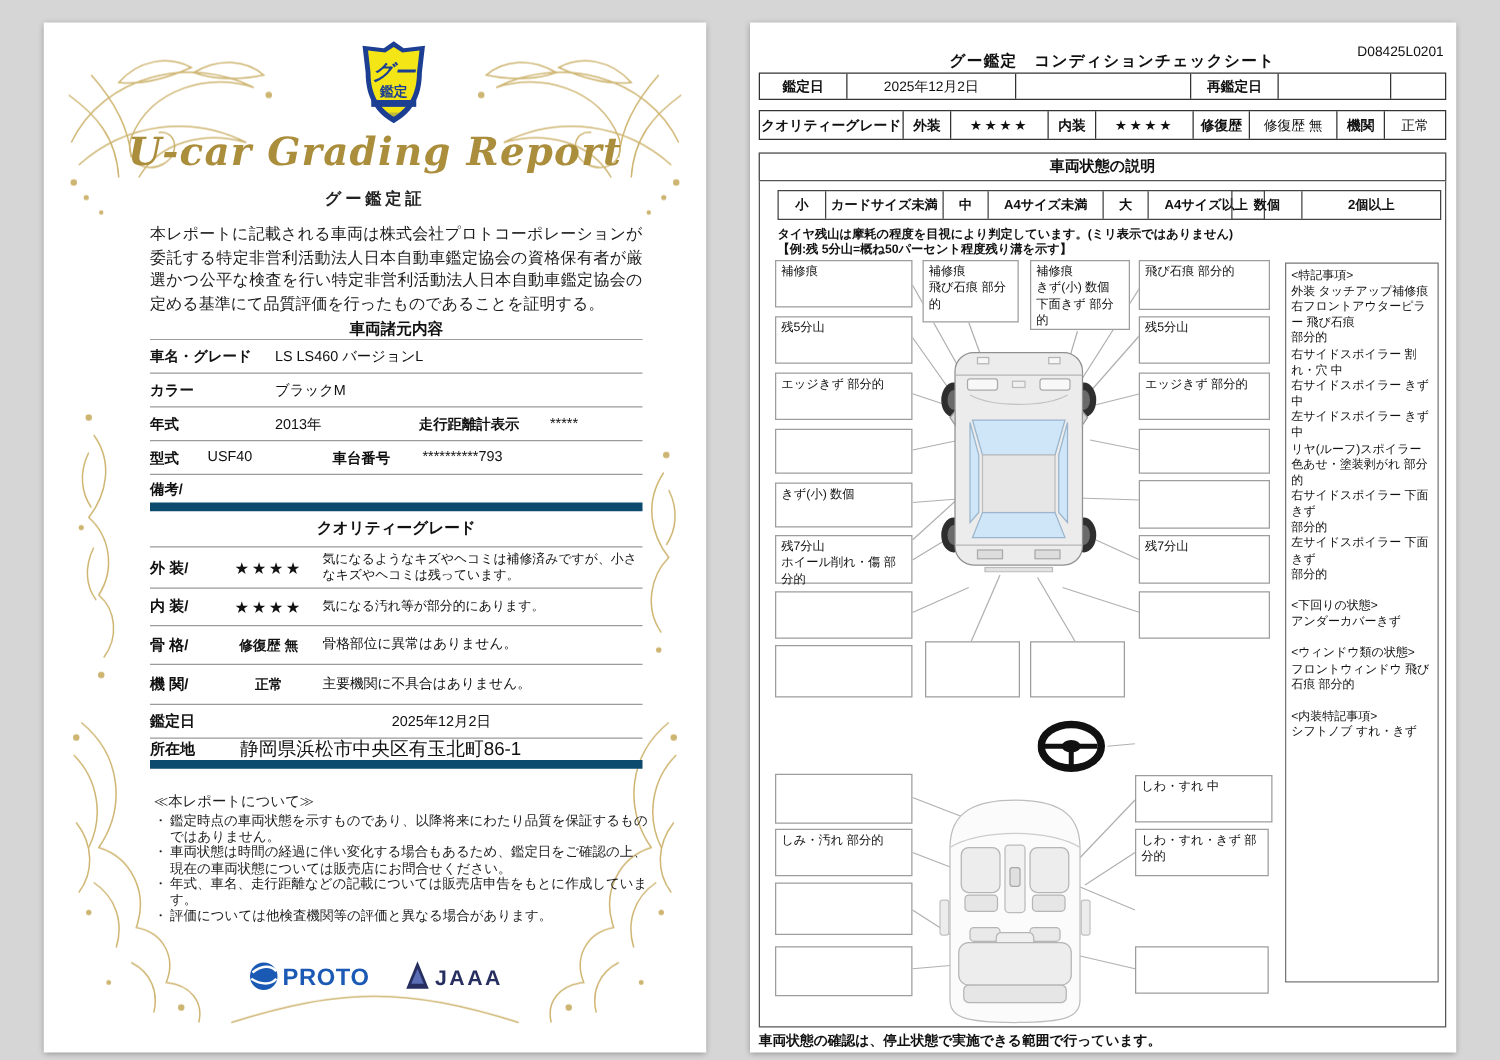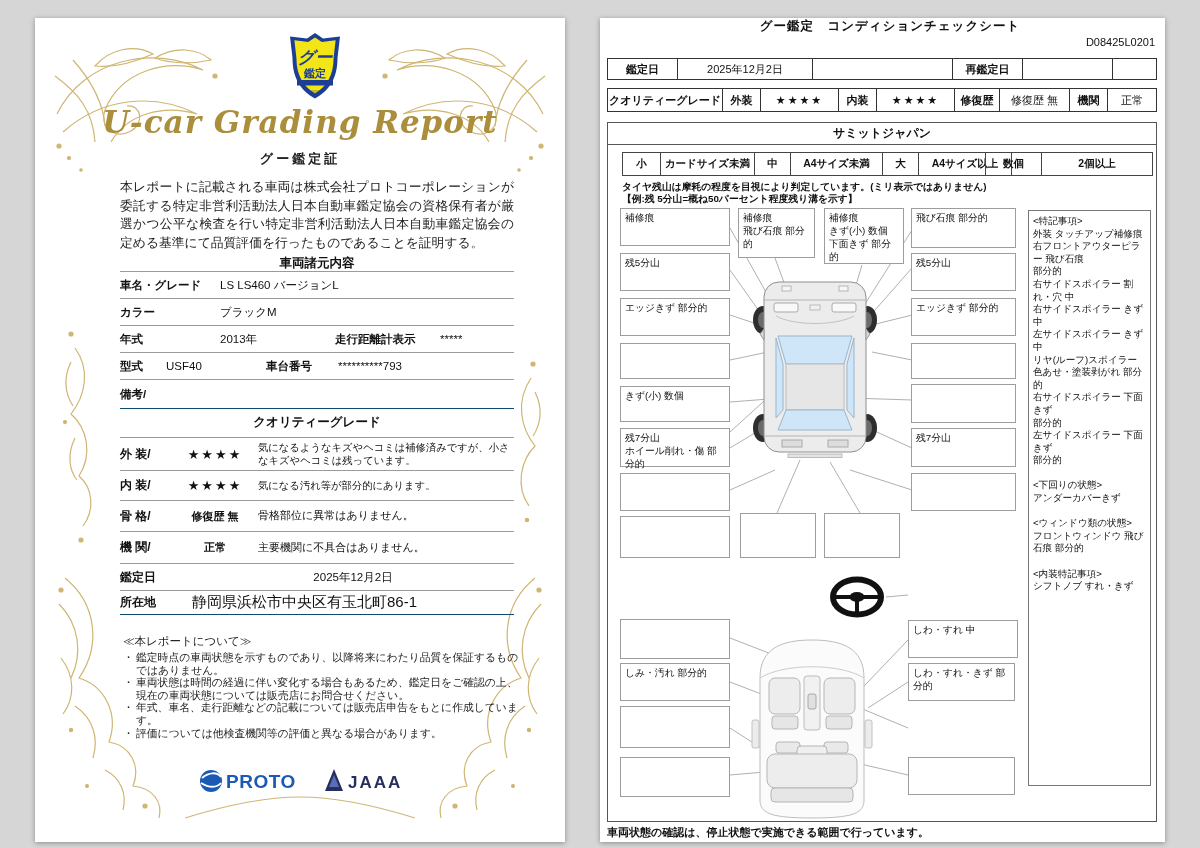--- a/index.html
+++ b/index.html
@@ -17,34 +17,34 @@
     font-size:31px;color:#ab8e3c;letter-spacing:1px;}
   .cert-sub{position:absolute;left:0;top:132px;width:100%;text-align:center;font-size:13px;
     font-weight:700;letter-spacing:3px;color:#222;}
   .intro{position:absolute;left:85px;top:160px;width:394px;margin:0;
     font-family:"Liberation Serif","DejaVu Serif",serif;font-size:12.8px;line-height:18.5px;
     text-align:justify;color:#1c1c1c;}
   .sec-head{position:absolute;width:394px;left:85px;text-align:center;font-size:12.5px;
     font-weight:700;color:#111;}
   .ltable{position:absolute;left:85px;width:394px;color:#111;}
   .lrow{display:flex;align-items:center;border-top:1px solid #9b9b9b;box-sizing:border-box;}
-  .lrow:last-child{border-bottom:1px solid #0c4a6e;}
+  .lrow:last-child{border-bottom:7px solid #0c4a6e;}
   .lab{font-weight:700;font-size:11.5px;}
   .val{font-size:11.5px;}
   .gr-desc{font-size:10.3px;line-height:13.2px;flex:1;}
   .stars{letter-spacing:2px;font-size:13px;}
   .about{position:absolute;left:88px;width:396px;
     font-family:"Liberation Serif","DejaVu Serif",serif;color:#1c1c1c;}
   .about-title{font-size:11.5px;margin-bottom:2px;}
   .bullet{display:flex;font-size:10.8px;line-height:12.6px;}
   .bullet .dot{width:13px;flex:none;}
   .logos{position:absolute;left:0;top:748px;width:100%;display:flex;justify-content:center;
     align-items:center;gap:26px;}
   
-  .rp-title{position:absolute;left:0;top:0;width:460px;text-align:center;font-size:12.5px;
+  .rp-title{position:absolute;left:0;top:23px;width:460px;text-align:center;font-size:12.5px;
     font-weight:700;letter-spacing:1px;color:#111;}
   .rp-code{position:absolute;right:10px;top:18px;font-size:11px;color:#111;}
   .rtab{position:absolute;left:7px;width:550px;display:flex;border:1px solid #333;
     box-sizing:border-box;background:#fff;}
   .rtab .cell{border-right:1px solid #333;display:flex;align-items:center;justify-content:center;
     font-size:11px;color:#111;box-sizing:border-box;}
   .rtab .cell:last-child{border-right:none;}
   .bold{font-weight:700;}
   .mainbox{position:absolute;left:7px;top:104px;width:550px;height:700px;border:1px solid #555;
     box-sizing:border-box;}
@@ -238,21 +238,21 @@
       <div class="cell" style="width:78px;letter-spacing:2px">★★★★</div>
       <div class="cell bold" style="width:38px">内装</div>
       <div class="cell" style="width:78px;letter-spacing:2px">★★★★</div>
       <div class="cell bold" style="width:45px">修復歴</div>
       <div class="cell" style="width:70px">修復歴 無</div>
       <div class="cell bold" style="width:38px">機関</div>
       <div class="cell" style="flex:1">正常</div>
     </div>
 
     <div class="mainbox"></div>
-    <div class="sec-strip">サミットジャパン</div>
+    <div class="sec-strip">車両状態の説明</div>
 
     <div class="legend" style="left:22px;top:134px">
       <div class="cell" style="width:38px">小</div>
       <div class="cell" style="width:94px">カードサイズ未満</div>
       <div class="cell" style="width:36px">中</div>
       <div class="cell" style="width:92px">A4サイズ未満</div>
       <div class="cell" style="width:36px">大</div>
       <div class="cell" style="width:92px">A4サイズ以上</div>
     </div>
     <div class="legend" style="left:385px;top:134px">

